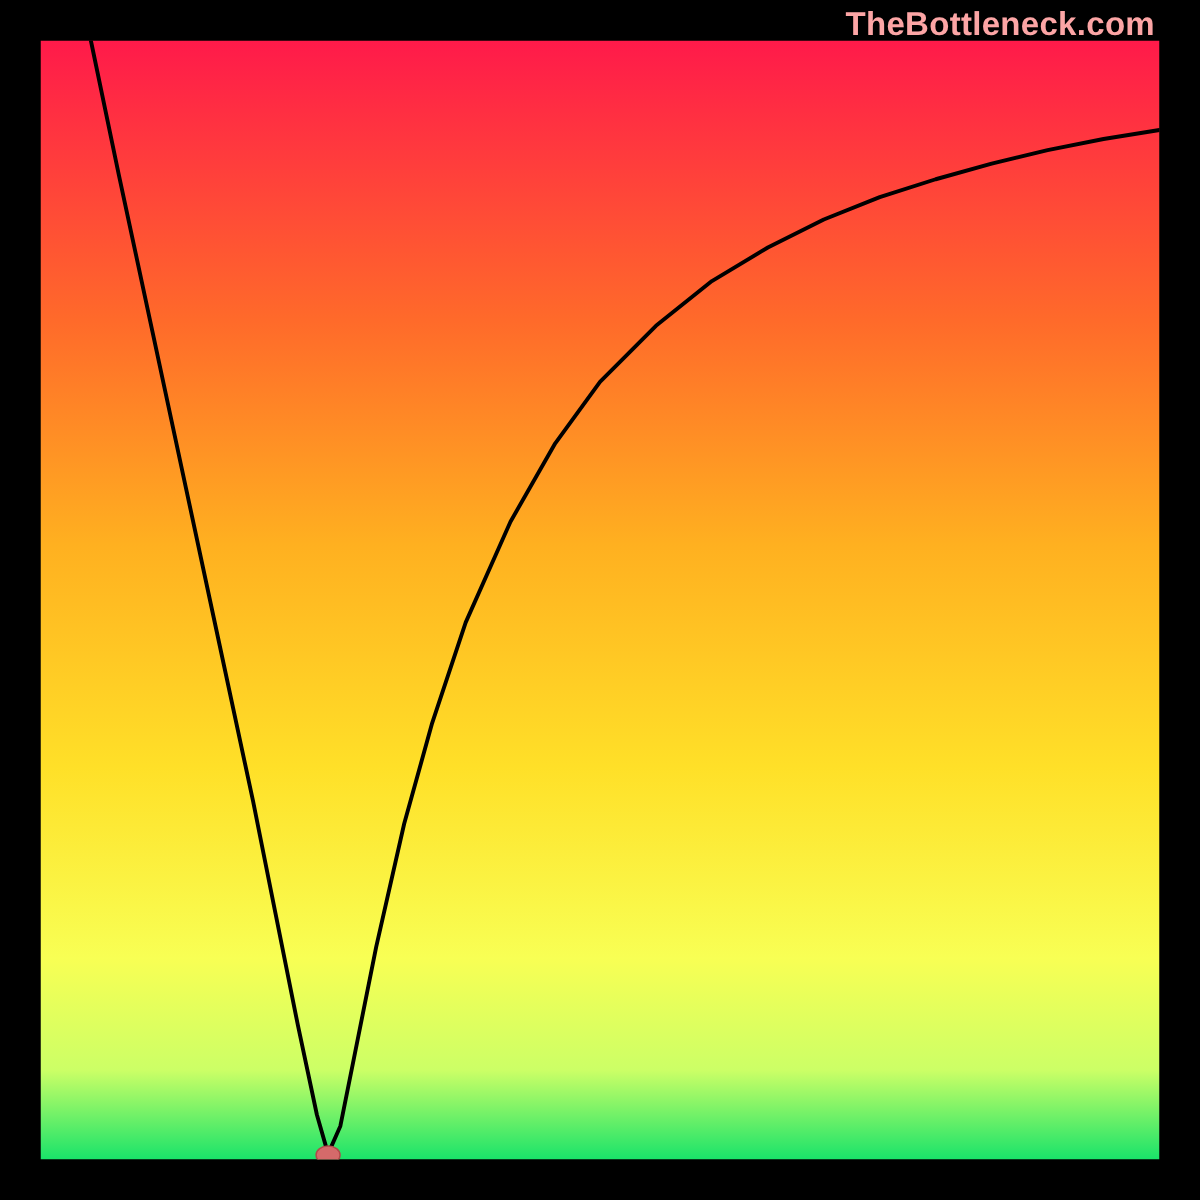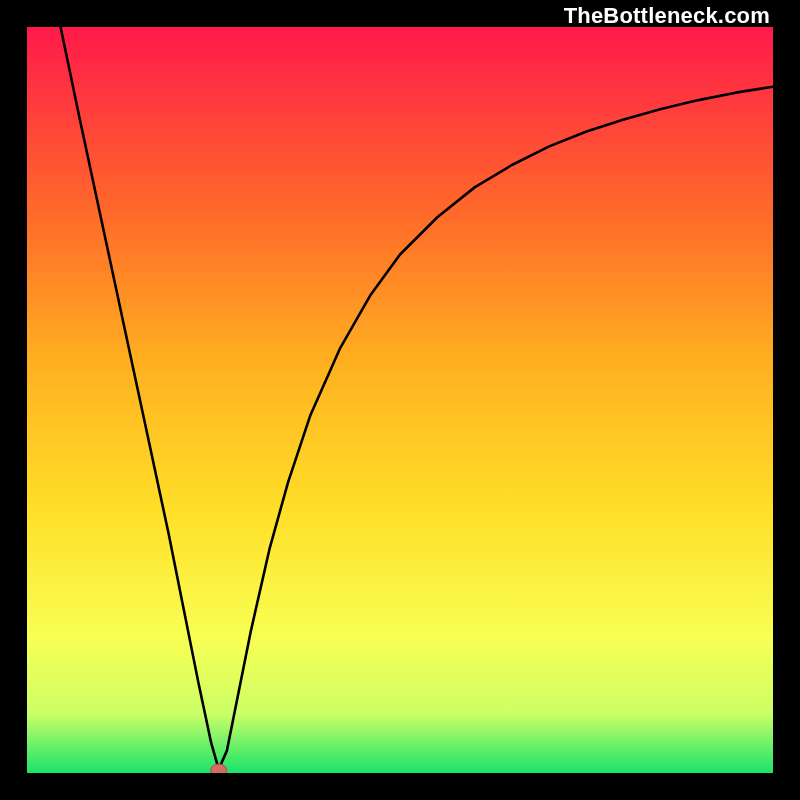--- a/index.html
+++ b/index.html
@@ -25,21 +25,21 @@
     width: 746px;
     height: 746px;
   }
   .watermark {
     position: absolute;
     top: 3px;
     right: 30px;
     font-family: Arial, Helvetica, sans-serif;
     font-size: 22px;
     font-weight: 600;
-    color: #ffffff;
+    color: #fca5a5;
     letter-spacing: 0.2px;
   }
 </style>
 </head>
 <body>
 
 <div class="frame">
   <div class="watermark">TheBottleneck.com</div>
   <svg class="plot" viewBox="0 0 746 746" preserveAspectRatio="none">
     <defs>

